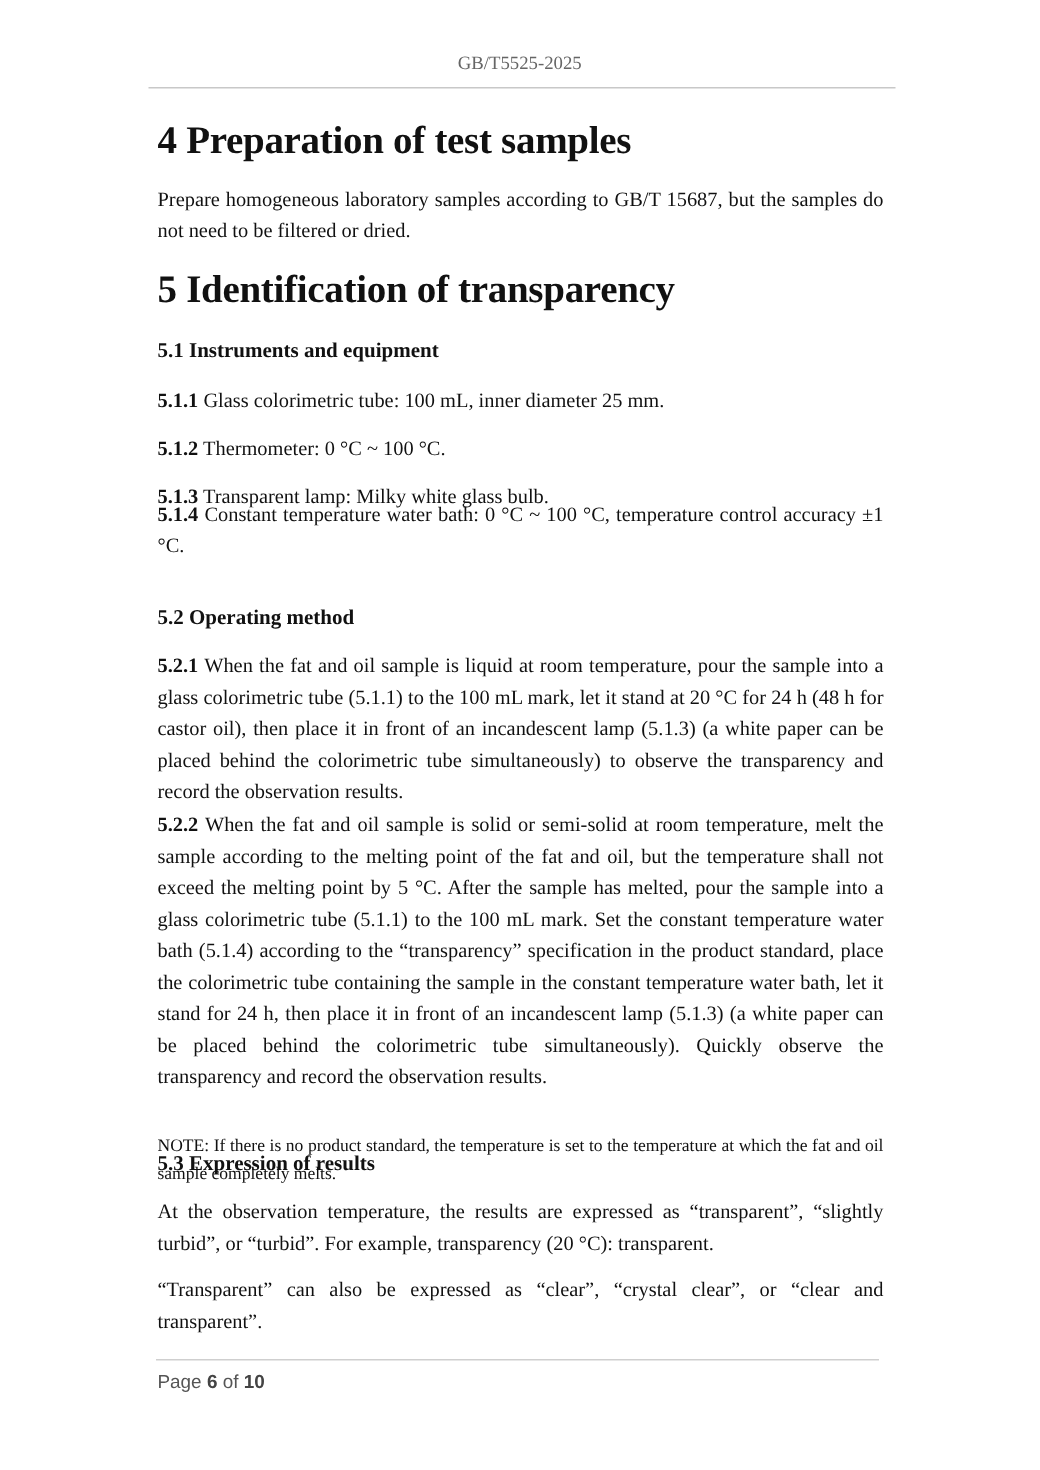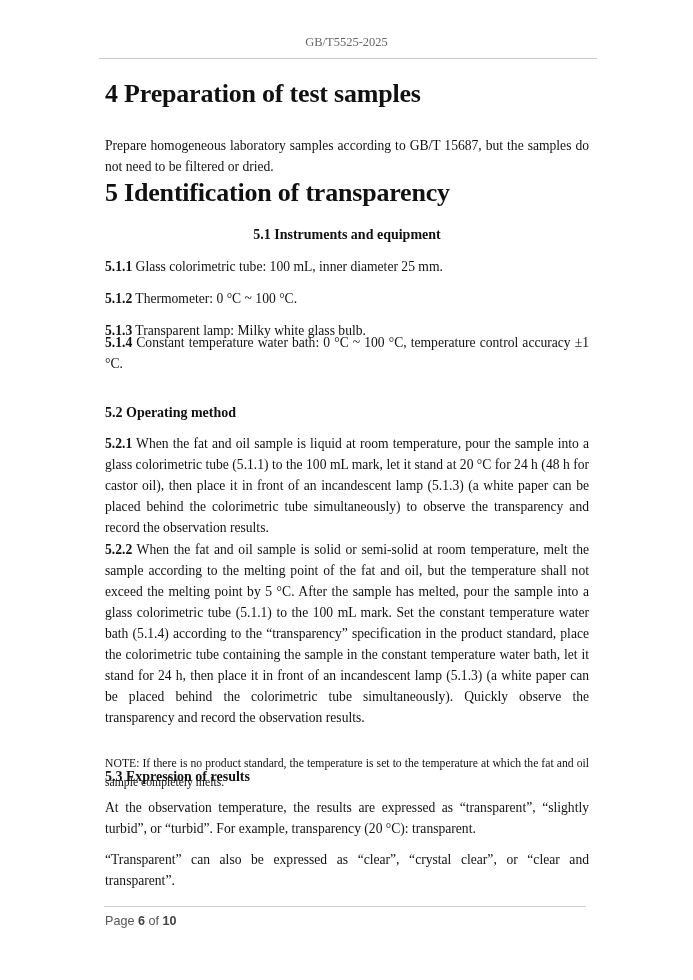--- a/index.html
+++ b/index.html
@@ -42,25 +42,25 @@
 <body>
 
 <div class="page">
 
   <div class="running-header serif">GB/T5525-2025</div>
   <div class="header-rule"></div>
 
   <div class="content serif">
 
     <div class="blk h1" style="top:82px;">4 Preparation of test samples</div>
-    <div class="blk p" style="top:135px;">Prepare homogeneous laboratory samples according to GB/T 15687, but the samples do not need to be filtered or dried.</div>
+    <div class="blk p" style="top:122px;">Prepare homogeneous laboratory samples according to GB/T 15687, but the samples do not need to be filtered or dried.</div>
 
     <div class="blk h1" style="top:181px;">5 Identification of transparency</div>
 
-    <div class="blk h2" style="top:225px;text-align:center;">5.1 Instruments and equipment</div>
+    <div class="blk h2" style="top:225px;">5.1 Instruments and equipment</div>
 
     <div class="blk p" style="top:256px;"><b>5.1.1</b><span> Glass colorimetric tube: 100 mL, inner diameter 25 mm.</span></div>
     <div class="blk p" style="top:288px;"><b>5.1.2</b><span> Thermometer: 0 °C ~ 100 °C.</span></div>
     <div class="blk p" style="top:320px;"><b>5.1.3</b><span> Transparent lamp: Milky white glass bulb.</span></div>
     <div class="blk p" style="top:332px;"><b>5.1.4</b><span> Constant temperature water bath: 0 °C ~ 100 °C, temperature control accuracy ±1 °C.</span></div>
 
     <div class="blk h2" style="top:403px;">5.2 Operating method</div>
 
     <div class="blk p" style="top:433px;"><b>5.2.1</b><span> When the fat and oil sample is liquid at room temperature, pour the sample into a glass colorimetric tube (5.1.1) to the 100 mL mark, let it stand at 20 °C for 24 h (48 h for castor oil), then place it in front of an incandescent lamp (5.1.3) (a white paper can be placed behind the colorimetric tube simultaneously) to observe the transparency and record the observation results.</span></div>
     <div class="blk p" style="top:539px;"><b>5.2.2</b><span> When the fat and oil sample is solid or semi-solid at room temperature, melt the sample according to the melting point of the fat and oil, but the temperature shall not exceed the melting point by 5 °C. After the sample has melted, pour the sample into a glass colorimetric tube (5.1.1) to the 100 mL mark. Set the constant temperature water bath (5.1.4) according to the “transparency” specification in the product standard, place the colorimetric tube containing the sample in the constant temperature water bath, let it stand for 24 h, then place it in front of an incandescent lamp (5.1.3) (a white paper can be placed behind the colorimetric tube simultaneously). Quickly observe the transparency and record the observation results.</span></div>

